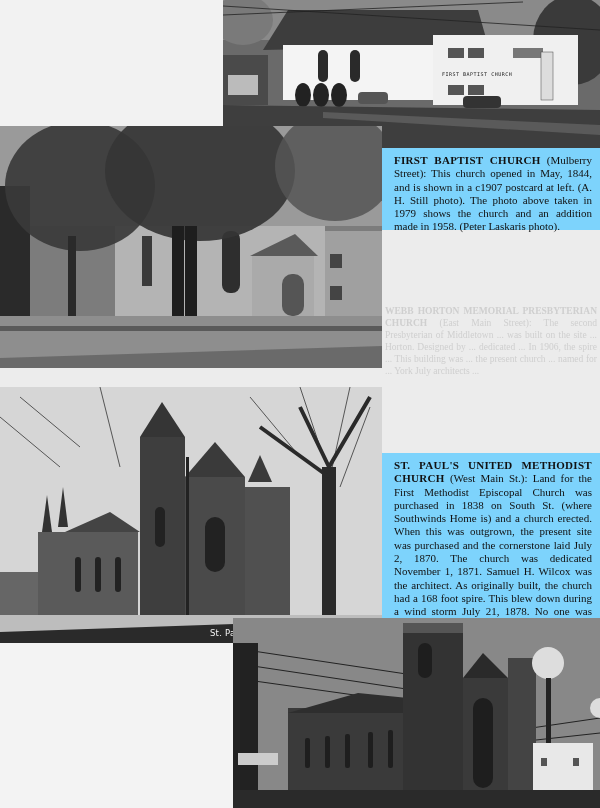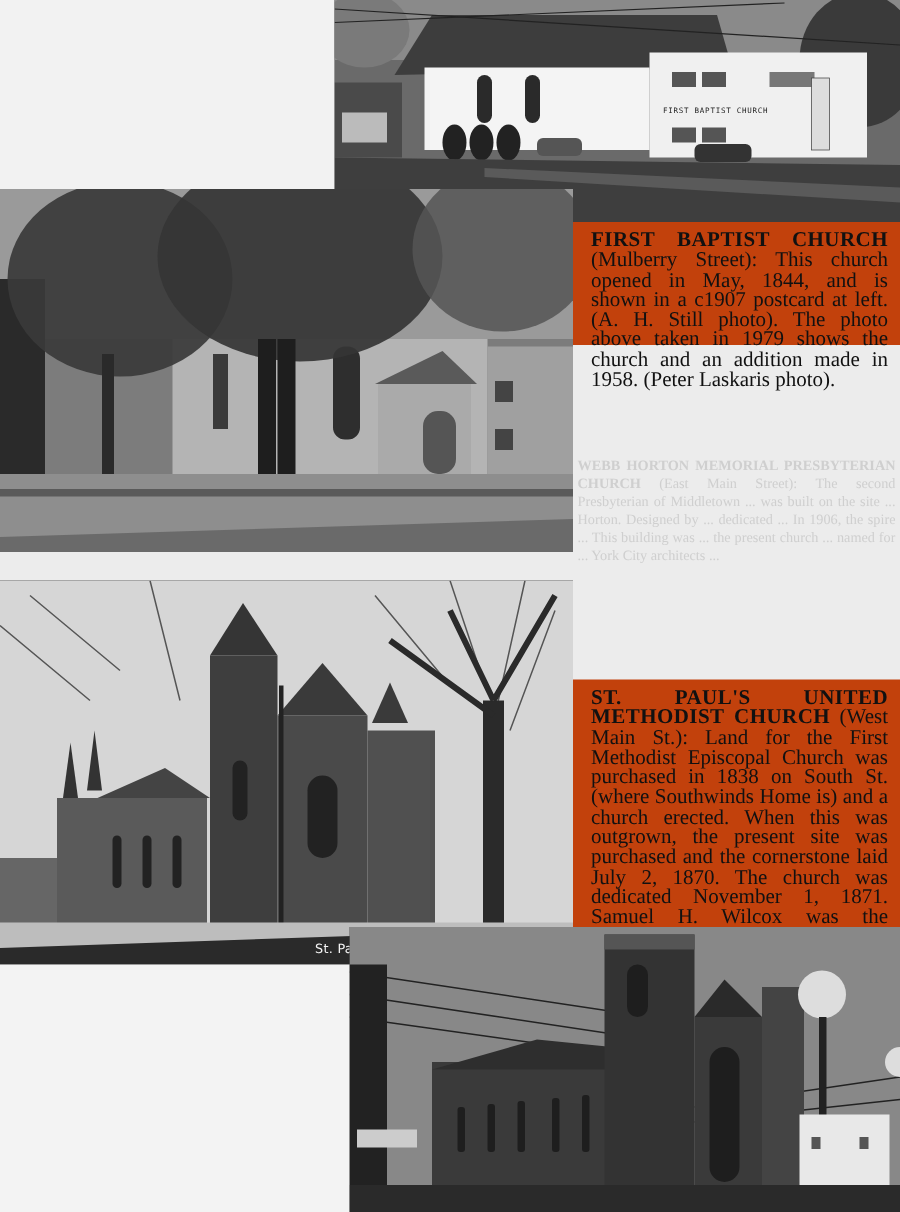--- a/index.html
+++ b/index.html
@@ -5,22 +5,22 @@
     html, body { margin: 0; padding: 0; }
     body {
       width: 600px; height: 808px; position: relative; overflow: hidden;
       background: #ececec;
       font-family: "Liberation Serif", "DejaVu Serif", serif;
     }
     .blank { position: absolute; background: #f2f2f2; }
     .photo { position: absolute; overflow: hidden; background: #555; }
     .photo svg { display: block; width: 100%; height: 100%; }
     .caption {
-      position: absolute; background: #c2410c;
-      color: #111; font-size: 14px; line-height: 13.3px;
+      position: absolute; background: #7dd3fc;
+      color: #111; font-size: 11px; line-height: 13.3px;
       text-align: justify; padding: 6px 8px 6px 12px; box-sizing: border-box;
     }
     .caption .title { font-weight: bold; letter-spacing: 0.3px; }
     .bleed {
       position: absolute; color: #cfcfcf; font-size: 9.5px; line-height: 12px;
       text-align: justify; overflow: hidden;
     }
     .bleed .b { font-weight: bold; }
     .postcard-label {
       position: absolute; left: 210px; top: 628px; color: #f4f4f4;
@@ -106,21 +106,21 @@
     <rect x="0" y="200" width="382" height="5" fill="#5a5a5a"></rect>
     <polygon points="0,232 382,220 382,242 0,242" fill="#6a6a6a"></polygon>
   </svg>
 </div>
 
 <div class="caption" style="left:382px;top:148px;width:218px;height:82px;">
   <span class="title">FIRST BAPTIST CHURCH</span><span> (Mulberry Street): This church opened in May, 1844, and is shown in a c1907 postcard at left. (A. H. Still photo). The photo above taken in 1979 shows the church and an addition made in 1958. (Peter Laskaris photo).</span>
 </div>
 
 <div class="bleed" style="left:385px;top:305px;width:212px;height:120px;">
-  <span class="b">WEBB HORTON MEMORIAL PRESBYTERIAN CHURCH</span><span> (East Main Street): The second Presbyterian of Middletown ... was built on the site ... Horton. Designed by ... dedicated ... In 1906, the spire ... This building was ... the present church ... named for ... York City architects ...</span>
+  <span class="b">WEBB HORTON MEMORIAL PRESBYTERIAN CHURCH</span><span> (East Main Street): The second Presbyterian of Middletown ... was built on the site ... Horton. Designed by ... dedicated ... In 1906, the spire ... This building was ... the present church ... named for ... York July architects ...</span>
 </div>
 
 <div class="photo" style="left:0;top:387px;width:382px;height:256px;">
   <svg viewBox="0 0 382 256" preserveAspectRatio="none">
     <rect width="382" height="256" fill="#d6d6d6"></rect>
 
     <g stroke="#555" stroke-width="1" fill="none">
       <path d="M0,30 L60,80 M20,10 L80,60 M100,0 L120,80"></path>
       <path d="M300,0 L320,60 M250,10 L300,70 M350,0 L330,90 M370,20 L340,100"></path>
     </g>

